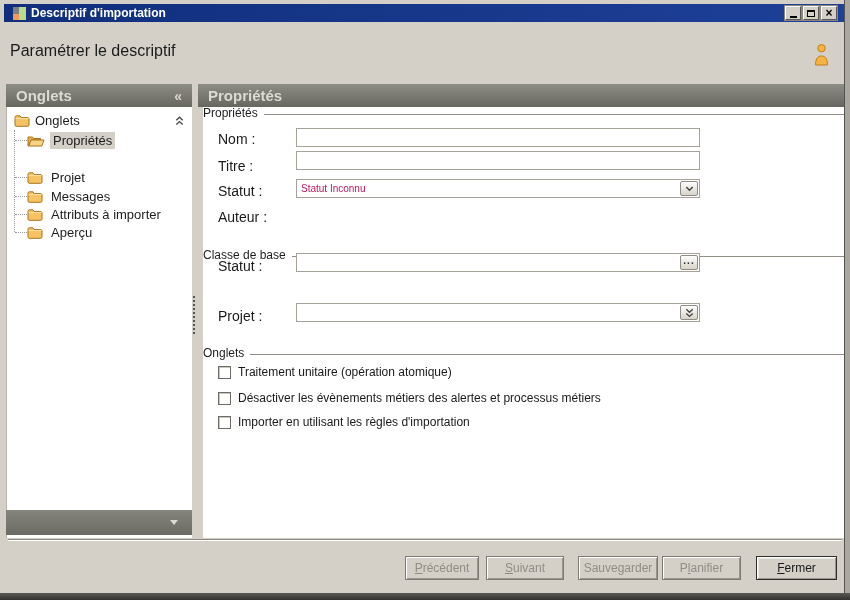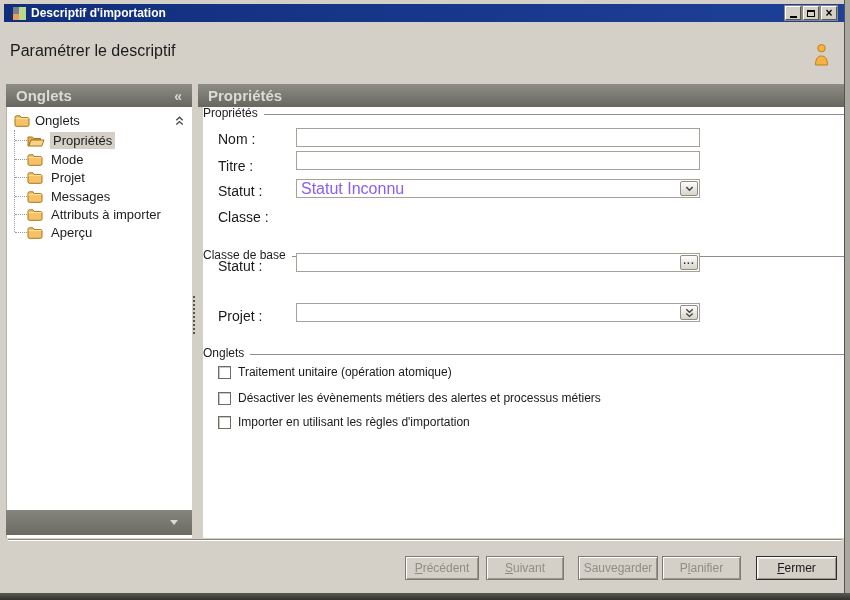--- a/index.html
+++ b/index.html
@@ -51,21 +51,21 @@
   .splitter{position:absolute;left:193px;top:296px;height:38px;width:3px;border-left:2px dotted #55534d;cursor:col-resize;}
 
   
   .main-bg{position:absolute;left:203px;top:107px;width:641px;height:431px;background:#fff;}
   .group-head{position:absolute;left:203px;width:641px;display:flex;align-items:center;gap:6px;font-size:12px;color:#1c1c1c;}
   .group-head .rule{flex:1;height:1px;background:#908d85;margin-top:2px;}
   .field-label{position:absolute;font-size:14px;color:#1a1a1a;}
   .text-input{position:absolute;left:296px;width:404px;height:19px;border:1px solid #a6a29a;background:#fff;
     font-size:12px;padding:1px 4px;color:#1a1a1a;outline:none;}
   .combo{position:absolute;left:296px;width:404px;border:1px solid #a6a29a;background:#fff;display:flex;align-items:center;}
-  .combo .value{flex:1;font-size:16px;padding:0 4px;color:#8b5cf6;white-space:nowrap;overflow:hidden;}
+  .combo .value{flex:1;font-size:10px;padding:0 4px;color:#be185d;white-space:nowrap;overflow:hidden;}
   .mini-btn{flex:0 0 18px;width:18px;height:15px;margin:1px 1px 1px 0;border:1px solid #8f8c84;border-radius:2px;
     background:linear-gradient(#fefefe,#d8d4cb);display:flex;align-items:center;justify-content:center;padding:0;cursor:default;}
   .ellipsis{font-size:10px;font-weight:bold;letter-spacing:1px;color:#333;line-height:6px;margin-top:-4px;}
 
   
   .check-row{position:absolute;left:218px;height:16px;display:flex;align-items:center;}
   .checkbox{width:13px;height:13px;background:#fff;border:1px solid #6e6b64;box-shadow:inset 1px 1px 0 #c9c6bf;flex:0 0 13px;}
   .check-label{font-size:12px;color:#1a1a1a;margin-left:7px;white-space:nowrap;}
 
   
@@ -128,28 +128,20 @@
   <div class="tree-trunk"></div>
 
   <div class="tree-item selected" style="top:131px">
     <span class="connector"></span>
     <svg width="18" height="13" viewBox="0 0 18 13">
       <path d="M1 3 h4.5 l1 1.5 H13.5 V6 H4 L1.8 12 H1 Z" fill="#E9B14C" stroke="#A8751F"></path>
       <path d="M4 6 h13 l-2.2 6 H1.8 Z" fill="#F8D488" stroke="#A8751F"></path>
     </svg>
     <span class="label">Propriétés</span>
   </div>
-  <div class="tree-item" style="top:150px">
-    <span class="connector"></span>
-    <svg width="16" height="13" viewBox="0 0 16 13">
-      <path d="M1 3.2 C1 2.4 1.6 1.8 2.4 1.8 H6 l1.2 1.8 H13.8 c.7 0 1.2.6 1.2 1.3 V11 c0 .7-.5 1.3-1.2 1.3 H2.2 C1.5 12.3 1 11.7 1 11 Z" fill="#F6C264" stroke="#A8751F"></path>
-      <path d="M1.6 4.6 h12.8" stroke="#FBE3A8"></path>
-    </svg>
-    <span class="label">Mode</span>
-  </div>
   <div class="tree-item" style="top:168px">
     <span class="connector"></span>
     <svg width="16" height="13" viewBox="0 0 16 13">
       <path d="M1 3.2 C1 2.4 1.6 1.8 2.4 1.8 H6 l1.2 1.8 H13.8 c.7 0 1.2.6 1.2 1.3 V11 c0 .7-.5 1.3-1.2 1.3 H2.2 C1.5 12.3 1 11.7 1 11 Z" fill="#F6C264" stroke="#A8751F"></path>
       <path d="M1.6 4.6 h12.8" stroke="#FBE3A8"></path>
     </svg>
     <span class="label">Projet</span>
   </div>
   <div class="tree-item" style="top:187px">
     <span class="connector"></span>
@@ -197,21 +189,21 @@
   <input class="text-input" style="top: 151px;" type="text" value="">
   <span class="field-label" style="left:218px;top:183px">Statut :</span>
   <div class="combo" style="top:179px;height:19px">
     <span class="value">Statut Inconnu</span>
     <button class="mini-btn">
       <svg width="9" height="6" viewBox="0 0 9 6">
         <path d="M1.3 1 L4.5 4.2 L7.7 1" fill="none" stroke="#444" stroke-width="1.5"></path>
       </svg>
     </button>
   </div>
-  <span class="field-label" style="left:218px;top:209px">Classe :</span>
+  <span class="field-label" style="left:218px;top:209px">Auteur :</span>
 
   <div class="group-head" style="top:248px">
     <span>Classe de base</span>
     <span class="rule"></span>
   </div>
   <span class="field-label" style="left:218px;top:258px">Statut :</span>
   <div class="combo" style="top:253px;height:19px">
     <span class="value"></span>
     <button class="mini-btn">
       <span class="ellipsis">...</span>

